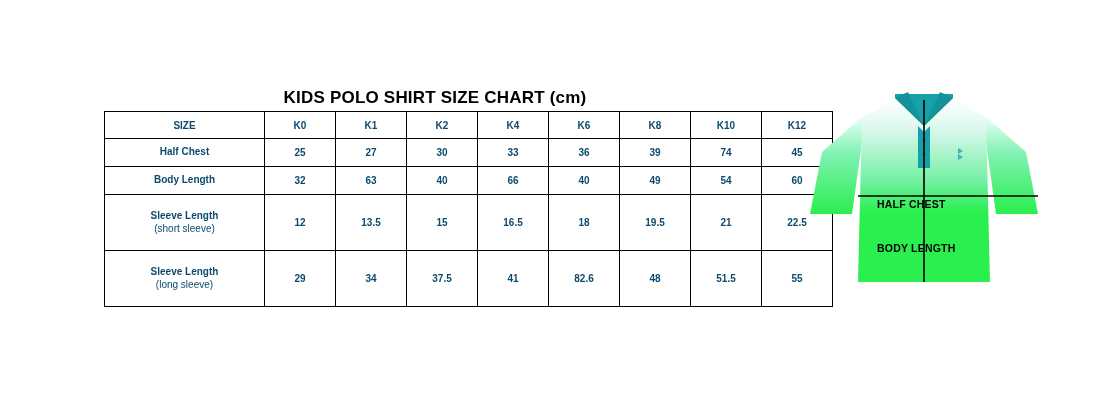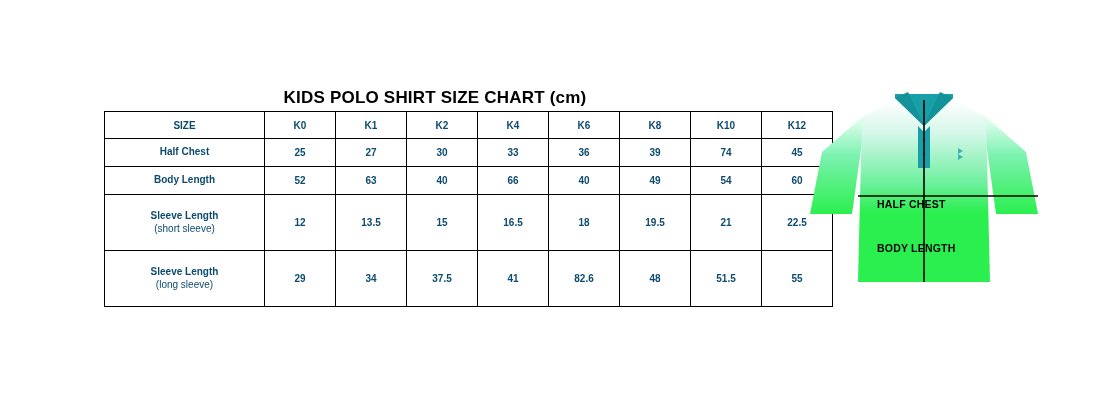--- a/index.html
+++ b/index.html
@@ -136,21 +136,21 @@
         <td class="val-cell">30</td>
         <td class="val-cell">33</td>
         <td class="val-cell">36</td>
         <td class="val-cell">39</td>
         <td class="val-cell">74</td>
         <td class="val-cell">45</td>
       </tr>
 
       <tr class="row-simple">
         <td class="label-cell">Body Length</td>
-        <td class="val-cell">52</td>
+        <td class="val-cell">32</td>
         <td class="val-cell">63</td>
         <td class="val-cell">40</td>
         <td class="val-cell">66</td>
         <td class="val-cell">40</td>
         <td class="val-cell">49</td>
         <td class="val-cell">54</td>
         <td class="val-cell">60</td>
       </tr>
 
       <tr class="row-tall">

